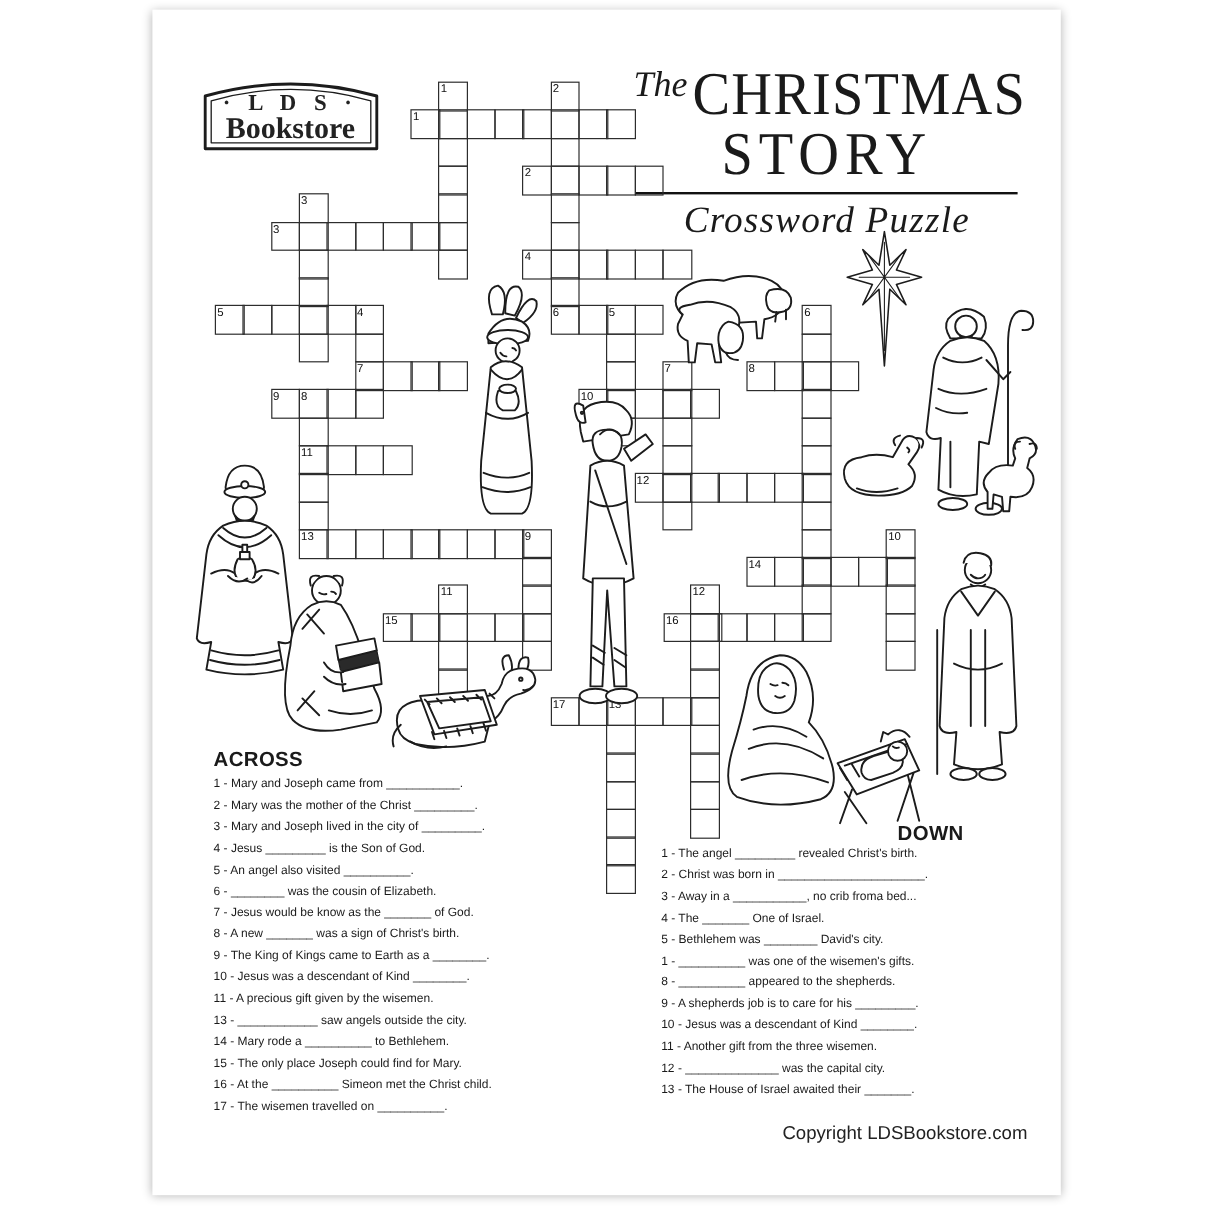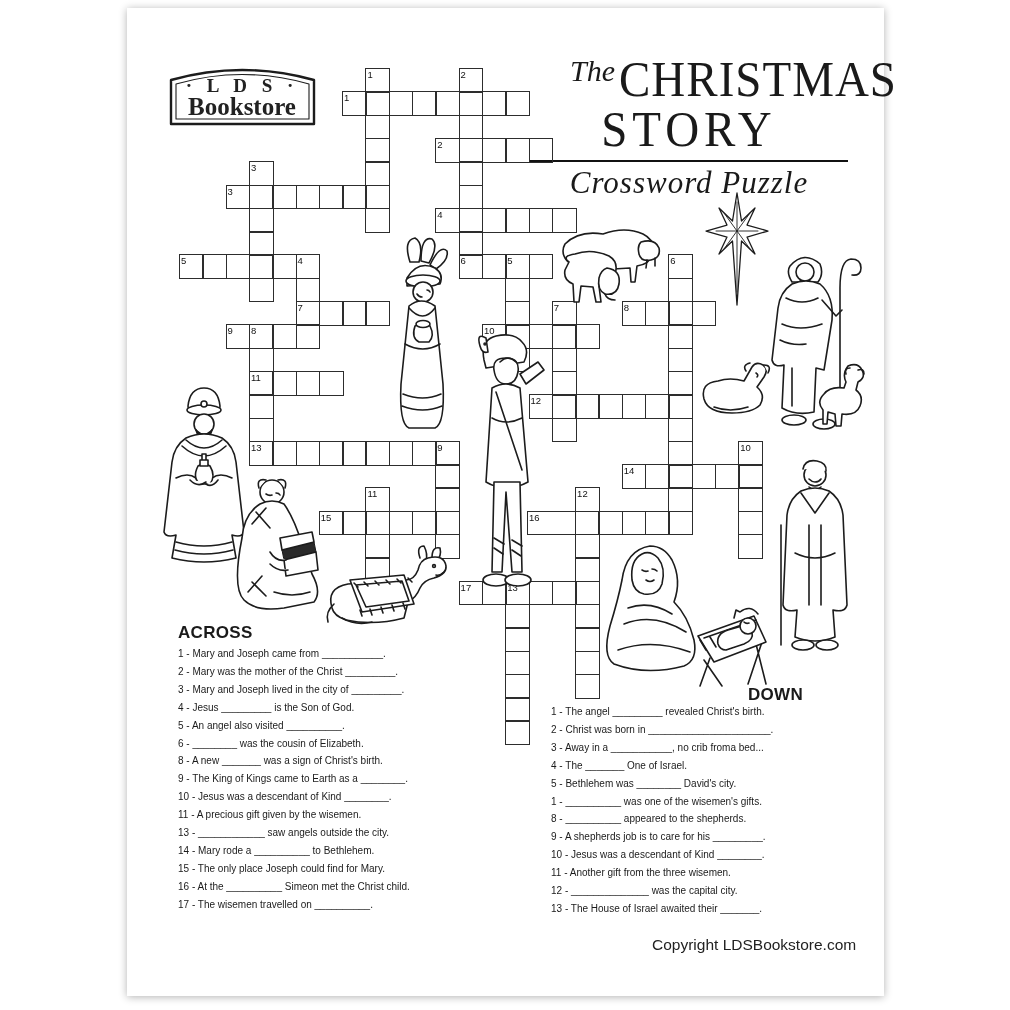--- a/index.html
+++ b/index.html
@@ -2,21 +2,21 @@
 <html><head>
 <meta charset="utf-8">
 <style>
   html,body{margin:0;padding:0;background:#fff;}
   body{width:1010px;height:1010px;position:relative;overflow:hidden;
        font-family:"Liberation Sans",sans-serif;color:#1a1a1a;}
   .page{position:absolute;left:127px;top:8px;width:757px;height:988px;
         background:#fff;box-shadow:0 1px 8px rgba(0,0,0,.30);}
   
   .title-box{position:absolute;left:528px;top:52px;width:322px;text-align:center;}
-  .t-line1{font-family:"Liberation Serif",serif;white-space:nowrap;margin-left:42px;}
+  .t-line1{font-family:"Liberation Serif",serif;white-space:nowrap;}
   .t-the{font-style:italic;font-size:30px;vertical-align:14px;margin-right:4px;}
   .t-big{font-size:47px;letter-spacing:1px;display:inline-block;transform:scaleY(1.08);}
   .t-line2{font-family:"Liberation Serif",serif;font-size:47px;letter-spacing:5px;
            margin-top:-4px;transform:scaleY(1.08);}
   .t-rule{height:2px;background:#111;margin:4px 2px 3px 2px;}
   .t-sub{font-family:"Liberation Serif",serif;font-style:italic;font-size:31px;letter-spacing:1px;}
   
   .cell{position:absolute;border:1.5px solid #2d2d2d;box-sizing:border-box;background:transparent;}
   .cellnum{position:absolute;left:1px;top:0px;font-size:9.5px;line-height:11px;
            font-family:"Liberation Sans",sans-serif;color:#111;}
@@ -170,21 +170,21 @@
     <div class="cell" style="left: 714.9px; top: 464.1px; width: 24.8px; height: 24.8px;"></div>
     <div class="cell" style="left: 738.2px; top: 464.1px; width: 24.8px; height: 24.8px;"></div>
     <div class="cell" style="left: 318.8px; top: 510.7px; width: 24.8px; height: 24.8px;">
       <span class="cellnum">15</span>
     </div>
     <div class="cell" style="left: 342.1px; top: 510.7px; width: 24.8px; height: 24.8px;"></div>
     <div class="cell" style="left: 365.4px; top: 510.7px; width: 24.8px; height: 24.8px;"></div>
     <div class="cell" style="left: 388.7px; top: 510.7px; width: 24.8px; height: 24.8px;"></div>
     <div class="cell" style="left: 412px; top: 510.7px; width: 24.8px; height: 24.8px;"></div>
     <div class="cell" style="left: 435.3px; top: 510.7px; width: 24.8px; height: 24.8px;"></div>
-    <div class="cell" style="left: 527px; top: 510.7px; width: 49px; height: 24.8px;">
+    <div class="cell" style="left: 553px; top: 510.7px; width: 49px; height: 24.8px;">
       <span class="cellnum">16</span>
     </div>
     <div class="cell" style="left: 575.1px; top: 510.7px; width: 24.8px; height: 24.8px;"></div>
     <div class="cell" style="left: 598.4px; top: 510.7px; width: 24.8px; height: 24.8px;"></div>
     <div class="cell" style="left: 621.7px; top: 510.7px; width: 24.8px; height: 24.8px;"></div>
     <div class="cell" style="left: 645px; top: 510.7px; width: 24.8px; height: 24.8px;"></div>
     <div class="cell" style="left: 668.3px; top: 510.7px; width: 24.8px; height: 24.8px;"></div>
     <div class="cell" style="left: 458.6px; top: 580.6px; width: 24.8px; height: 24.8px;">
       <span class="cellnum">17</span>
     </div>
@@ -271,20 +271,21 @@
   </div>
 
 <div class="clue-header" style="left: 178px; top: 623px; position: absolute;">ACROSS</div>
 <div class="clue-list" id="across-list" style="left: 178px; top: 645px; position: absolute;">
     <div>1 - Mary and Joseph came from ___________.</div>
     <div>2 - Mary was the mother of the Christ _________.</div>
     <div>3 - Mary and Joseph lived in the city of _________.</div>
     <div>4 - Jesus _________ is the Son of God.</div>
     <div>5 - An angel also visited __________.</div>
     <div>6 - ________ was the cousin of Elizabeth.</div>
+    <div>7 - Jesus would be know as the _______ of God.</div>
     <div>8 - A new _______ was a sign of Christ's birth.</div>
     <div>9 - The King of Kings came to Earth as a ________.</div>
     <div>10 - Jesus was a descendant of Kind ________.</div>
     <div>11 - A precious gift given by the wisemen.</div>
     <div>13 - ____________ saw angels outside the city.</div>
     <div>14 - Mary rode a __________ to Bethlehem.</div>
     <div>15 - The only place Joseph could find for Mary.</div>
     <div>16 - At the __________ Simeon met the Christ child.</div>
     <div>17 - The wisemen travelled on __________.</div>
   </div>

